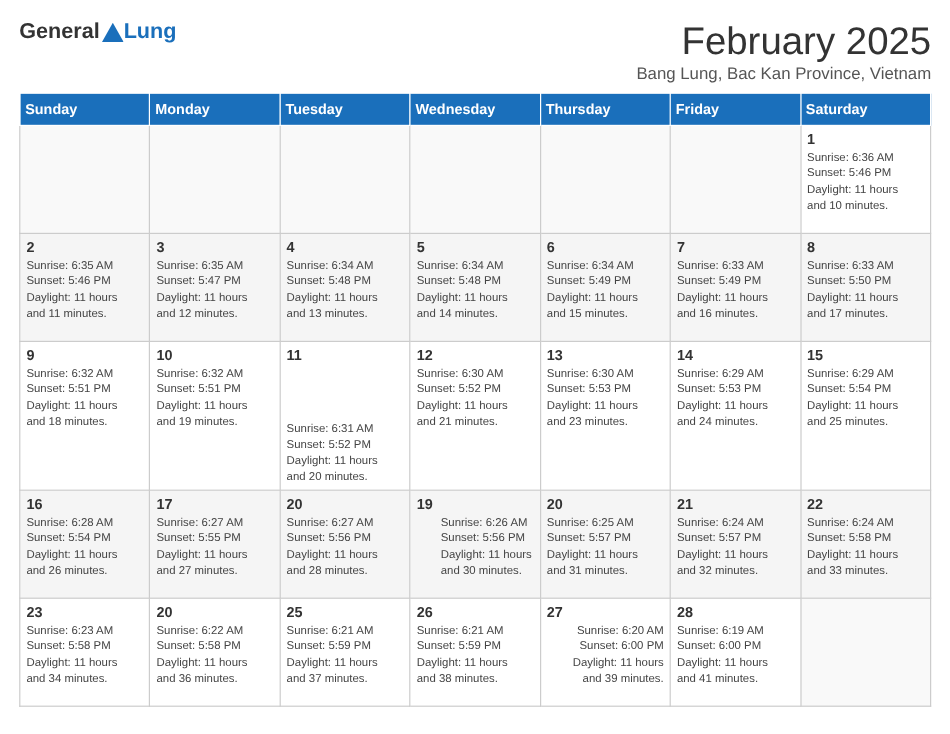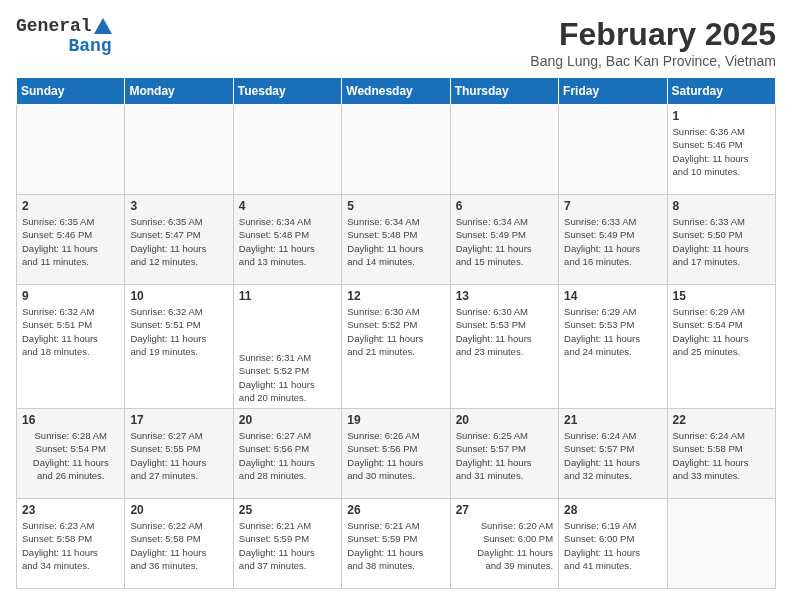--- a/index.html
+++ b/index.html
@@ -11,44 +11,42 @@
       padding: 16px;
     }
     .header-area {
       display: flex;
       justify-content: space-between;
       align-items: flex-start;
       margin-bottom: 8px;
     }
     .logo {
       display: flex;
-      flex-direction: column;
-      align-items: flex-end;
-      font-family: Liberation Mono, monospace;
+      align-items: center;
     }
     .logo-text-general {
       font-size: 18px;
       font-weight: bold;
       color: #333;
     }
     .logo-text-blue {
       font-size: 18px;
       font-weight: bold;
       color: #1a6fbb;
     }
     .logo-row {
       display: flex;
       align-items: center;
     }
     .title-area {
       text-align: right;
     }
     .month-title {
       font-size: 32px;
-      font-weight: bold;
+      font-weight: normal;
       color: #333;
     }
     .location-title {
       font-size: 14px;
       color: #555;
       text-align: right;
     }
     .calendar-table {
       width: 100%;
       border-collapse: collapse;
@@ -95,21 +93,21 @@
 
 <div class="header-area">
   <div class="logo">
     <div class="logo-row">
       <span class="logo-text-general">General</span>
       <svg width="18" height="16" viewBox="0 0 18 16" style="margin-left:2px;">
         <polygon points="0,16 9,0 18,16" fill="#1a6fbb"></polygon>
       </svg>
     </div>
     <div>
-      <span class="logo-text-blue">Bang</span>
+      <span class="logo-text-blue">Lung</span>
     </div>
   </div>
   <div class="title-area">
     <div class="month-title">February 2025</div>
     <div class="location-title">Bang Lung, Bac Kan Province, Vietnam</div>
   </div>
 </div>
 
 <table class="calendar-table">
   <thead>
@@ -237,42 +235,42 @@
           <span class="day-number">15</span>
           <div class="cell-info" style="white-space: pre-line;">Sunrise: 6:29 AM
 Sunset: 5:54 PM
 Daylight: 11 hours
 and 25 minutes.</div>
         </td>
       </tr>
       <tr>
         <td>
           <span class="day-number">16</span>
-          <div class="cell-info" style="white-space: pre-line; text-align: center;">Sunrise: 6:28 AM
+          <div class="cell-info" style="white-space: pre-line;">Sunrise: 6:28 AM
 Sunset: 5:54 PM
 Daylight: 11 hours
 and 26 minutes.</div>
         </td>
         <td>
           <span class="day-number">17</span>
           <div class="cell-info" style="white-space: pre-line;">Sunrise: 6:27 AM
 Sunset: 5:55 PM
 Daylight: 11 hours
 and 27 minutes.</div>
         </td>
         <td>
           <span class="day-number">20</span>
           <div class="cell-info" style="white-space: pre-line;">Sunrise: 6:27 AM
 Sunset: 5:56 PM
 Daylight: 11 hours
 and 28 minutes.</div>
         </td>
         <td>
           <span class="day-number">19</span>
-          <div class="cell-info" style="white-space: pre-line;">Sunrise: 6:26 AM
+          <div class="cell-info" style="white-space: pre-line; margin-left: 20px;">Sunrise: 6:26 AM
 Sunset: 5:56 PM
 Daylight: 11 hours
 and 30 minutes.</div>
         </td>
         <td>
           <span class="day-number">20</span>
           <div class="cell-info" style="white-space: pre-line;">Sunrise: 6:25 AM
 Sunset: 5:57 PM
 Daylight: 11 hours
 and 31 minutes.</div>

